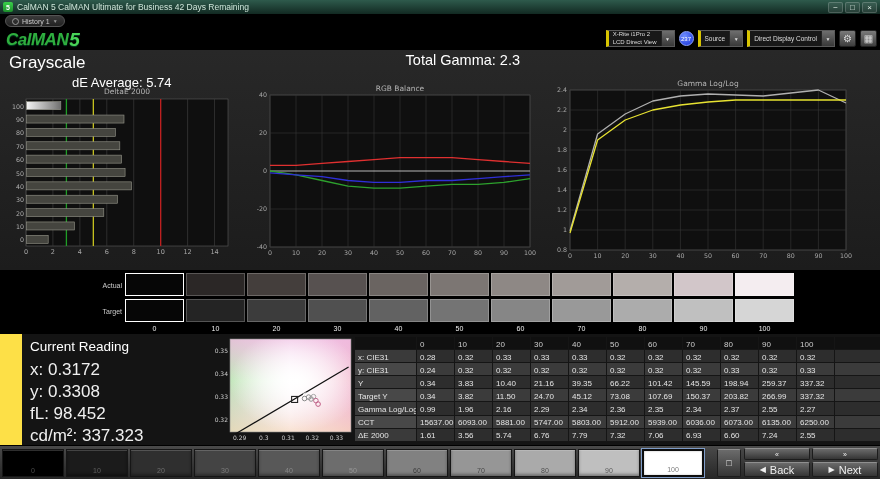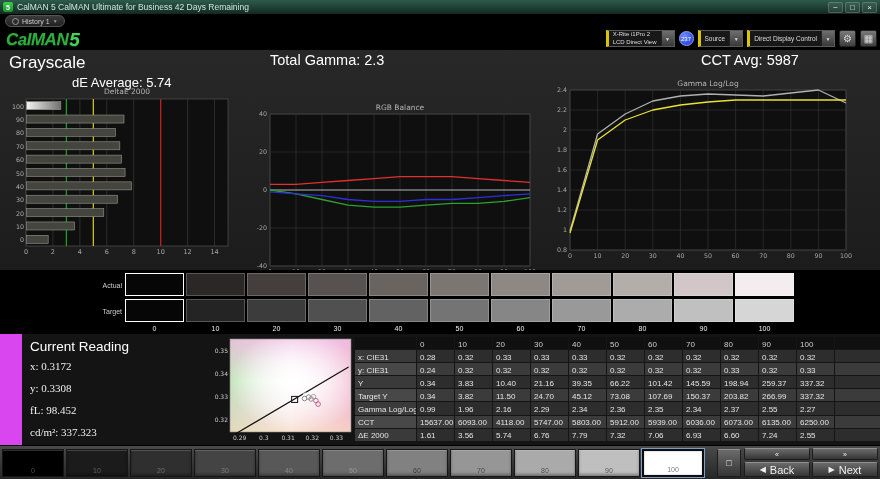--- a/index.html
+++ b/index.html
@@ -1,17 +1,17 @@
 <!DOCTYPE html>
 <html><head>
 <meta charset="utf-8">
 <style>
   *{margin:0;padding:0;box-sizing:border-box;}
   html,body{width:880px;height:479px;overflow:hidden;background:#000;font-family:"Liberation Sans",sans-serif;}
-  #root{position:relative;width:880px;height:479px;background:#d946ef;}
+  #root{position:relative;width:880px;height:479px;background:#fde047;}
   svg{display:block;}
   svg text{font-family:"DejaVu Sans",sans-serif;}
 
   
   .titlebar{position:absolute;left:0;top:0;width:880px;height:14px;background:linear-gradient(#2e5a4c,#122922);display:flex;align-items:center;padding:0 3px;gap:4px;}
   .appicon{width:10px;height:10px;background:linear-gradient(#39d24a,#1d8f2c);color:#fff;font-size:7px;font-weight:bold;display:flex;align-items:center;justify-content:center;border-radius:2px;}
   .titlebar .title{color:#cfe6da;font-size:8.5px;flex:1;white-space:nowrap;overflow:hidden;}
   .winbtns{display:flex;gap:2px;}
   .winbtn{width:15px;height:11px;font-size:8px;color:#dfeee6;display:flex;align-items:center;justify-content:center;background:rgba(255,255,255,0.08);border:1px solid rgba(255,255,255,0.18);border-radius:2px;}
 
@@ -29,44 +29,44 @@
   .dtext div{font-size:6px;white-space:nowrap;}
   .dtext.single div{font-size:6.5px;}
   .drop-arrow{width:13px;background:linear-gradient(#6e6e6e,#383838);border-left:1px solid #222;color:#ddd;font-size:5px;display:flex;align-items:center;justify-content:center;}
   .badge{width:15px;height:15px;border-radius:50%;background:radial-gradient(circle at 35% 30%,#6f8dff,#1430d8);border:1px solid #90a6ff;color:#fff;font-size:6px;display:flex;align-items:center;justify-content:center;}
   .iconbtn{width:17px;height:17px;background:linear-gradient(#7a7a7a,#3e3e3e);border:1px solid #222;border-radius:2px;color:#ddd;font-size:10px;display:flex;align-items:center;justify-content:center;}
 
   
   .main{position:absolute;left:0;top:50px;width:880px;height:220px;background:linear-gradient(#282828,#1c1c1c);}
   .h-grayscale{position:absolute;left:9px;top:3px;color:#fff;font-size:17px;}
   .h-deavg{position:absolute;left:72px;top:25px;color:#fff;font-size:13px;}
-  .h-gamma{position:absolute;left:270px;top:2px;width:250px;text-align:left;color:#fff;font-size:14.5px;}
+  .h-gamma{position:absolute;left:270px;top:2px;width:250px;text-align:right;color:#fff;font-size:14.5px;}
   .h-cct{position:absolute;left:640px;top:2px;width:220px;text-align:center;color:#fff;font-size:14.5px;}
   .chart{position:absolute;}
   #chart-de{left:6px;top:36px;width:232px;height:170px;}
-  #chart-rgb{left:248px;top:52px;width:290px;height:174px;}
+  #chart-rgb{left:248px;top:33px;width:290px;height:174px;}
   #chart-gamma{left:548px;top:28px;width:306px;height:182px;}
 
   
   .strip{position:absolute;left:0;top:270px;width:880px;height:64px;background:#000;}
   .strip-label{position:absolute;color:#ccc;font-size:7px;width:34px;text-align:right;}
   .lbl-actual{left:88px;top:12px;}
   .lbl-target{left:88px;top:38px;}
   .sw-grid{position:absolute;left:125px;display:grid;grid-template-columns:repeat(11,59px);gap:2px;}
   .row-actual{top:3px;}
   .row-target{top:29px;}
   .sw{height:23px;border:1px solid rgba(255,255,255,0.22);}
   .sw.first{border:1px solid #fff;}
   .sw-labels{position:absolute;left:125px;top:55px;display:grid;grid-template-columns:repeat(11,59px);gap:2px;}
   .sw-labels div{color:#eee;font-size:7px;text-align:center;}
 
   
   .bottom{position:absolute;left:0;top:334px;width:880px;height:111px;background:#141414;margin-left:22px;}
   .cr-title{position:absolute;left:8px;top:5px;color:#fff;font-size:13.5px;}
-  .cr-line{position:absolute;left:8px;color:#f0f0f0;font-size:11px;font-family:Liberation Serif, serif;}
+  .cr-line{position:absolute;left:8px;color:#f0f0f0;font-size:17px;}
   .cr-x{top:26px;}.cr-y{top:48px;}.cr-fl{top:70px;}.cr-cd{top:92px;}
   .cie{position:absolute;left:183px;top:3px;width:148px;height:105px;}
   .rtable{position:absolute;left:333px;top:3px;width:547px;height:105px;font-size:8px;color:#e4e4e4;}
   .trow{display:grid;grid-template-columns:62px repeat(11,38px) 1fr;height:13.1px;}
   .tcell{padding:2.5px 0 0 3px;border-right:1px solid #151515;border-bottom:1px solid #151515;white-space:nowrap;overflow:hidden;}
   .trow.hdr .tcell{background:#101010;color:#ccc;}
   .trow.odd .tcell{background:#2d2d2d;}
   .trow.even .tcell{background:#3b3b3b;}
   .trow.odd .tcell.lbl{background:#3a3a3a;}
   .trow.even .tcell.lbl{background:#484848;}
@@ -132,21 +132,20 @@
       </div>
       <div class="iconbtn">⚙</div>
       <div class="iconbtn">▦</div>
     </div>
   </div>
 
   <div class="main">
     <div class="h-grayscale">Grayscale</div>
     <div class="h-deavg">dE Average: 5.74</div>
     <div class="h-gamma">Total Gamma: 2.3</div>
-    <div class="h-cct">CCT Avg: 5987</div>
     <div class="chart" id="chart-de">
         <svg width="232" height="170">
           <text x="121" y="8" text-anchor="middle" font-size="7.5" fill="#b5b5b5">DeltaE 2000</text>
           <rect x="20" y="13" width="202" height="147" fill="#0f0f0f" stroke="#5a5a5a" stroke-width="0.6"></rect>
           <line x1="20" y1="13" x2="20" y2="160" stroke="#3c3c3c" stroke-width="0.7"></line>
           <text x="20" y="168" text-anchor="middle" font-size="6.5" fill="#a8a8a8">0</text>
           <line x1="46.93333333333334" y1="13" x2="46.93333333333334" y2="160" stroke="#3c3c3c" stroke-width="0.7"></line>
           <text x="46.93333333333334" y="168" text-anchor="middle" font-size="6.5" fill="#a8a8a8">2</text>
           <line x1="73.86666666666667" y1="13" x2="73.86666666666667" y2="160" stroke="#3c3c3c" stroke-width="0.7"></line>
           <text x="73.86666666666667" y="168" text-anchor="middle" font-size="6.5" fill="#a8a8a8">4</text>
@@ -465,21 +464,21 @@
           <div class="tcell">2.34</div>
           <div class="tcell">2.37</div>
           <div class="tcell">2.55</div>
           <div class="tcell">2.27</div>
           <div class="tcell"></div>
         </div>
         <div class="trow even">
           <div class="tcell lbl">CCT</div>
           <div class="tcell">15637.00</div>
           <div class="tcell">6093.00</div>
-          <div class="tcell">4118.00</div>
+          <div class="tcell">5881.00</div>
           <div class="tcell">5747.00</div>
           <div class="tcell">5803.00</div>
           <div class="tcell">5912.00</div>
           <div class="tcell">5939.00</div>
           <div class="tcell">6036.00</div>
           <div class="tcell">6073.00</div>
           <div class="tcell">6135.00</div>
           <div class="tcell">6250.00</div>
           <div class="tcell"></div>
         </div>

